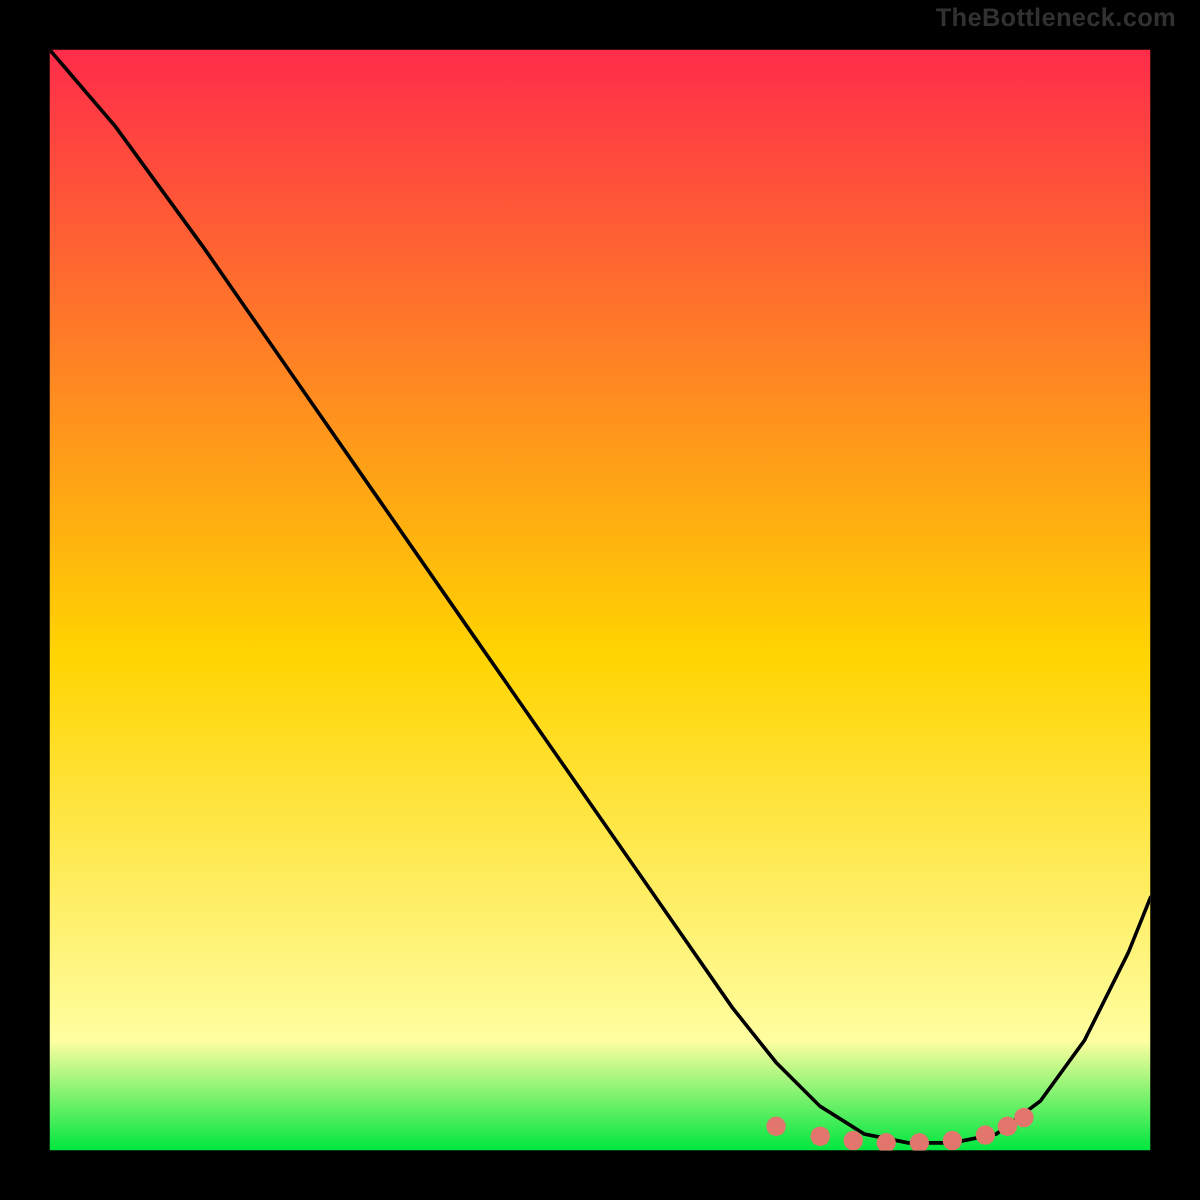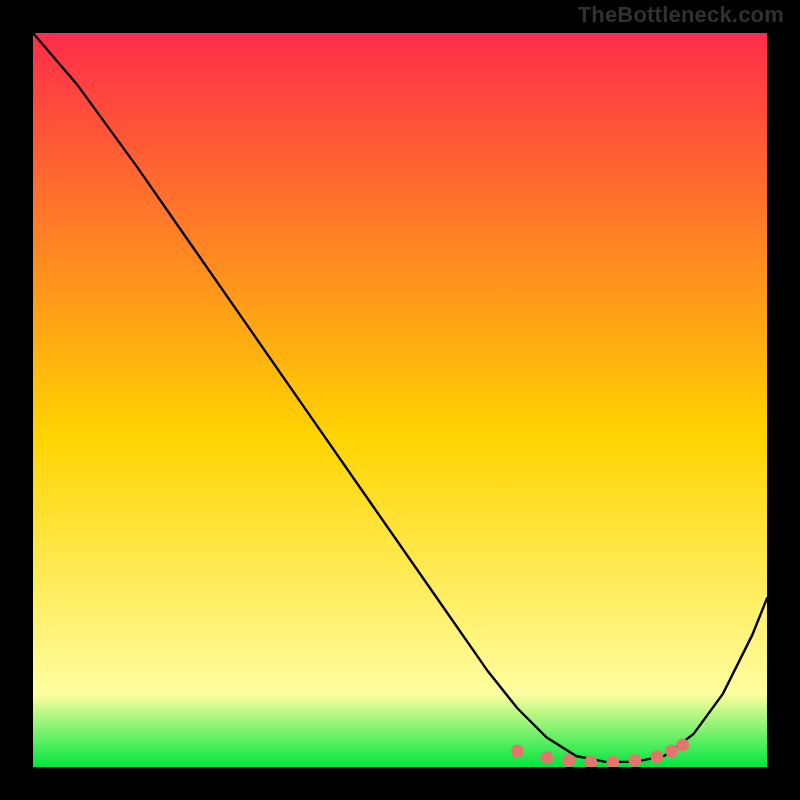--- a/index.html
+++ b/index.html
@@ -14,21 +14,21 @@
     position: relative;
     width: 800px;
     height: 800px;
     background: #000;
   }
   .watermark {
     position: absolute;
     top: 2px;
     right: 16px;
     font-family: Arial, Helvetica, sans-serif;
-    font-size: 22px;
+    font-size: 17px;
     font-weight: bold;
     color: #313131;
     letter-spacing: 0.2px;
   }
   svg.plot {
     position: absolute;
     left: 33px;
     top: 33px;
     width: 734px;
     height: 734px;

